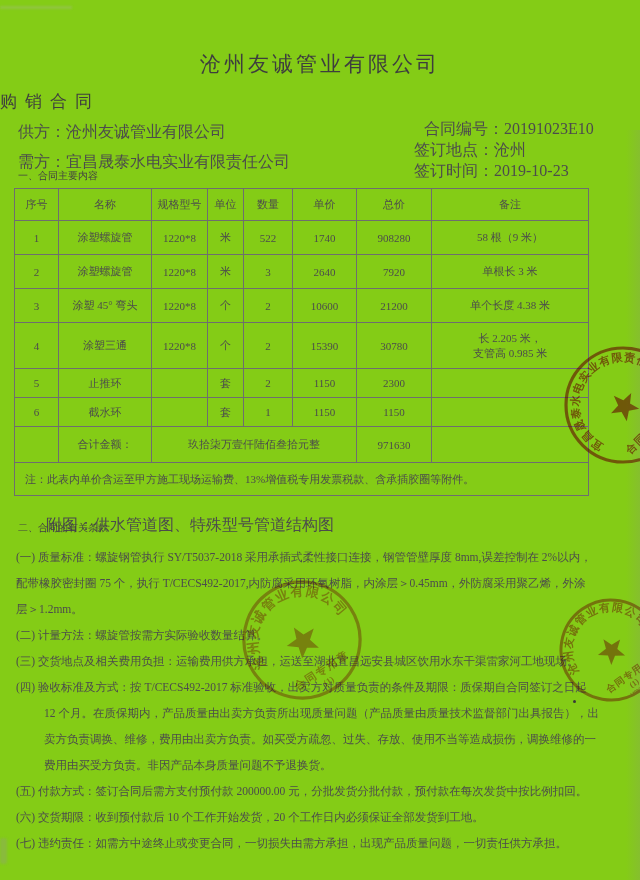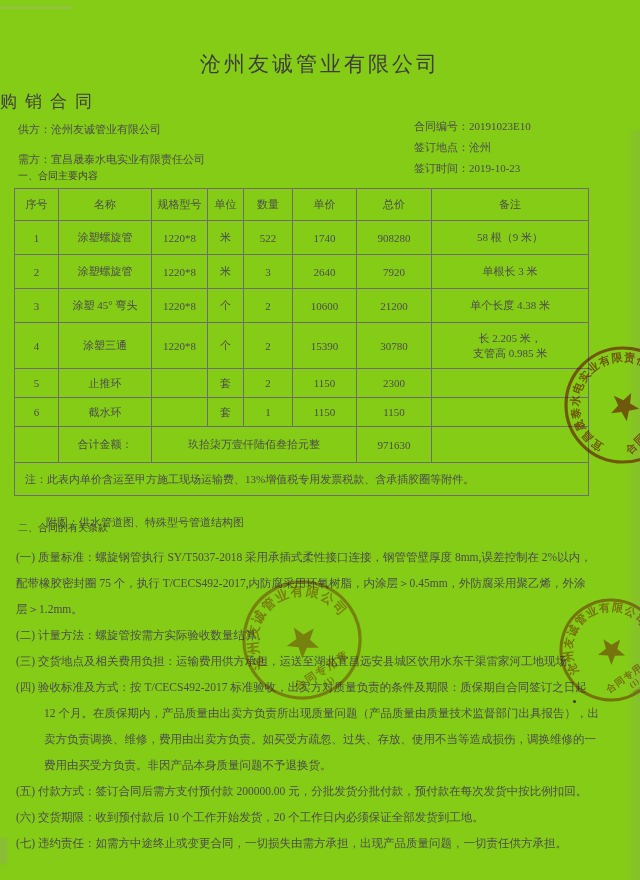--- a/index.html
+++ b/index.html
@@ -1,21 +1,21 @@
 <!DOCTYPE html>
 <html><head>
 <meta charset="utf-8">
 <style>
   html,body{margin:0;padding:0;background:#e9e9e9;}
   .page{position:relative;width:640px;height:880px;margin:0 auto;background:#84cc16;overflow:hidden;
         font-family:"Liberation Serif","DejaVu Serif",serif;color:#4a4a4a;}
   .abs{position:absolute;}
   .t1{top:50px;left:0;width:100%;text-align:center;font-size:21px;letter-spacing:3px;color:#3e3e3e;}
   .t2{top:90px;left:0;width:100%;text-align:left;font-size:17px;letter-spacing:8px;color:#3e3e3e;}
-  .info{font-size:11px;color:#4c4c4c;font-family:Liberation Serif, serif;}
+  .info{font-size:16px;color:#4c4c4c;font-family:Liberation Serif, serif;}
   .sec-title{font-size:10px;color:#424242;}
   table.main{position:absolute;left:14px;top:188px;width:574px;border-collapse:collapse;table-layout:fixed;
              font-size:11px;color:#4c4c4c;}
   table.main td,table.main th{border:1px solid #6e6e6e;text-align:center;vertical-align:middle;
              padding:1px 2px;font-weight:normal;white-space:pre-line;}
   tr.hdr{height:32px;}
   tr.r{height:34px;}
   tr.r4{height:46px;}
   tr.rs{height:29px;}
   tr.total{height:36px;}
@@ -45,21 +45,21 @@
   <div class="abs t1">沧州友诚管业有限公司</div>
   <div class="abs t2">购销合同</div>
 
   <div class="abs info" style="left:18px;top:122px;">
     <span>供方：</span><span>沧州友诚管业有限公司</span>
   </div>
   <div class="abs info" style="left:18px;top:152px;">
     <span>需方：</span><span>宜昌晟泰水电实业有限责任公司</span>
   </div>
 
-  <div class="abs info" style="left:414px;top:119px;">
+  <div class="abs info" style="left:424px;top:119px;">
     <span>合同编号：</span><span>20191023E10</span>
   </div>
   <div class="abs info" style="left:414px;top:140px;">
     <span>签订地点：</span><span>沧州</span>
   </div>
   <div class="abs info" style="left:414px;top:161px;">
     <span>签订时间：</span><span>2019-10-23</span>
   </div>
 
   <div class="abs sec-title" style="left:18px;top:169px;">一、合同主要内容</div>

